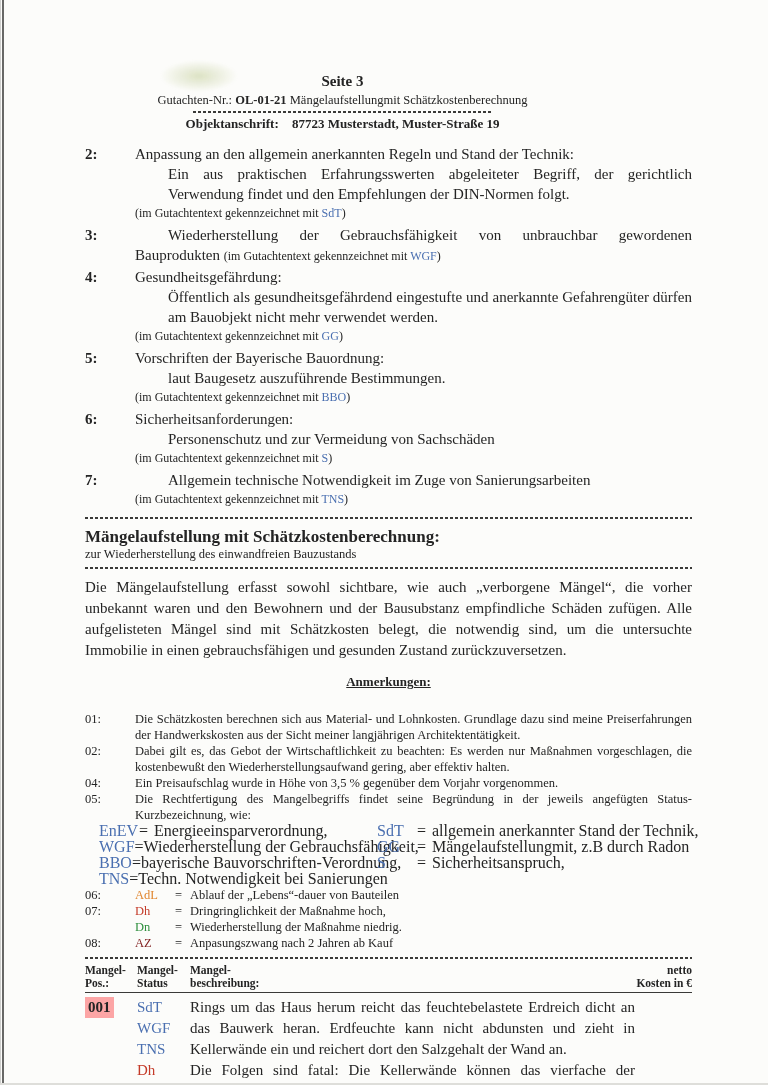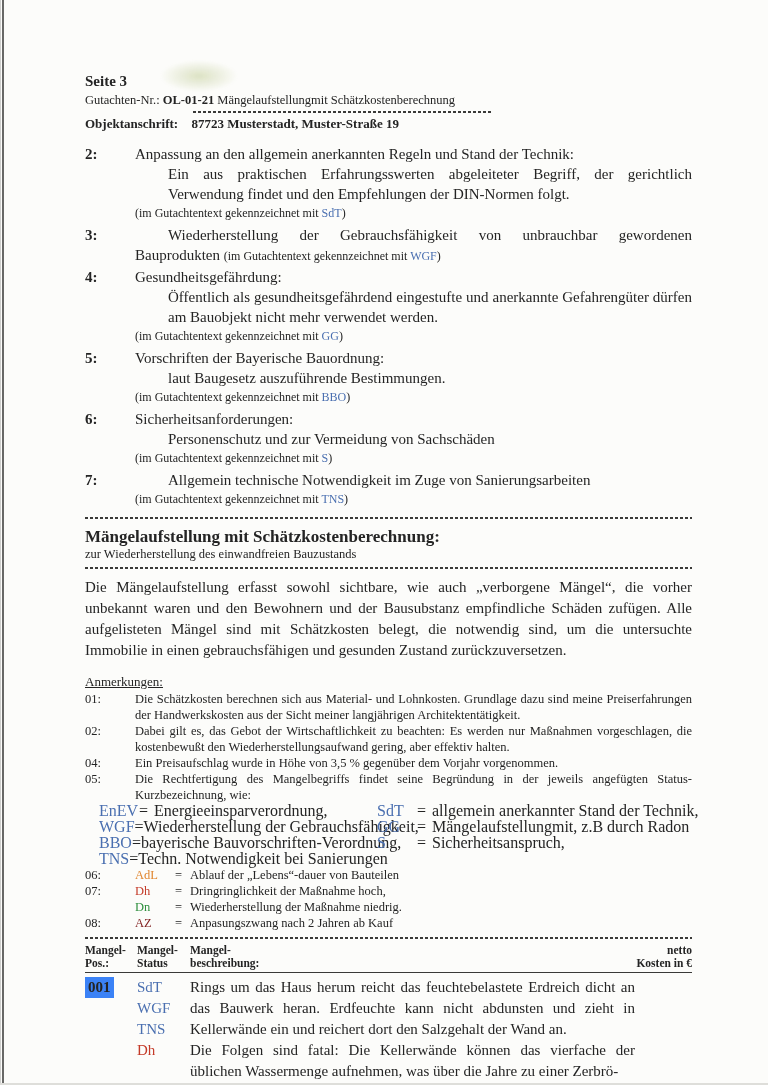--- a/index.html
+++ b/index.html
@@ -11,21 +11,21 @@
   .artifact{position:absolute;pointer-events:none;}
   .edge-left-outer{left:0;top:0;width:1px;height:100%;background:#cfcfcd;}
   .edge-left{left:2px;top:0;width:2px;height:100%;background:#4d4d4b;opacity:.85;}
   .edge-bottom{left:0;bottom:0;width:100%;height:2px;background:#dededa;}
   .smudge{left:160px;top:60px;width:78px;height:32px;
     background:radial-gradient(ellipse at center,rgba(168,184,108,.38),rgba(168,184,108,0) 70%);
     filter:blur(1px);}
   .content{position:absolute;left:85px;top:72px;width:607px;}
 
   
-  .hdr{width:515px;font-family:Liberation Serif, serif;}
+  .hdr{width:515px;text-align:center;font-family:Liberation Serif, serif;}
   .hdr-page{font-size:15px;font-weight:bold;line-height:18px;}
   .hdr-line2{font-size:12.5px;line-height:16px;margin-top:2px;}
   .hdr-line2 .b{font-weight:bold;}
   .dash{height:2px;background:repeating-linear-gradient(90deg,#3a3a38 0 3px,transparent 3px 5px);}
   .hdr-dash{width:300px;margin:3px auto 2px;}
   .hdr-obj{font-size:13px;font-weight:bold;line-height:17px;margin-top:2px;}
   .hdr-obj .gap{display:inline-block;width:10px;}
 
   
   .defs{margin-top:12px;}
@@ -38,21 +38,21 @@
   div.note{margin:1px 0 2px;}
   .sep{margin:8px 0;}
 
   
   .sec-head{font-size:17px;font-weight:bold;line-height:19px;}
   .sec-sub{font-size:12.5px;line-height:15px;margin-top:1px;}
   .sec-sep{margin:5px 0 8px;}
   .intro{font-size:15px;line-height:21px;text-align:justify;margin-bottom:12px;}
 
   
-  .anm-head{font-size:13px;font-weight:normal;text-decoration:underline;line-height:17px;margin-bottom:1px;}
+  .anm-head{font-size:13px;font-weight:bold;text-decoration:underline;line-height:17px;margin-bottom:21px;text-align:center;}
   .anm-row{display:flex;font-size:12.5px;line-height:16px;}
   .anm-num{width:50px;}
   .anm-text{flex:1;text-align:justify;}
   .legend{display:grid;grid-template-columns:278px 1fr;font-size:16px;margin-left:14px;}
   .lg-row{display:flex;white-space:nowrap;line-height:16px;}
   .lg-code{width:40px;}
   .lg-eq{width:15px;}
   .anm-code{width:40px;}
   .anm-eq{width:15px;}
   .anm-desc{flex:1;}
@@ -260,21 +260,21 @@
       <div>beschreibung:</div>
     </div>
     <div class="col-cost">
       <div>netto</div>
       <div>Kosten in €</div>
     </div>
   </div>
 
   <div class="tblrow">
     <div class="col-pos">
-      <span class="pos-badge" style="background-color: #3b82f6;">001</span>
+      <span class="pos-badge" style="background-color: #fca5a5;">001</span>
     </div>
     <div class="col-status">
       <div class="status-item" style="color: rgb(74, 111, 176);">SdT</div>
       <div class="status-item" style="color: rgb(74, 111, 176);">WGF</div>
       <div class="status-item" style="color: rgb(74, 111, 176);">TNS</div>
       <div class="status-item" style="color: rgb(196, 58, 40);">Dh</div>
     </div>
     <div class="desc">
       <p>Rings um das Haus herum reicht das feuchtebelastete Erdreich dicht an das Bauwerk heran. Erdfeuchte kann nicht abdunsten und zieht in Kellerwände ein und reichert dort den Salzgehalt der Wand an.</p>
       <p>Die Folgen sind fatal: Die Kellerwände können das vierfache der üblichen Wassermenge aufnehmen, was über die Jahre zu einer Zerbrö-</p>

